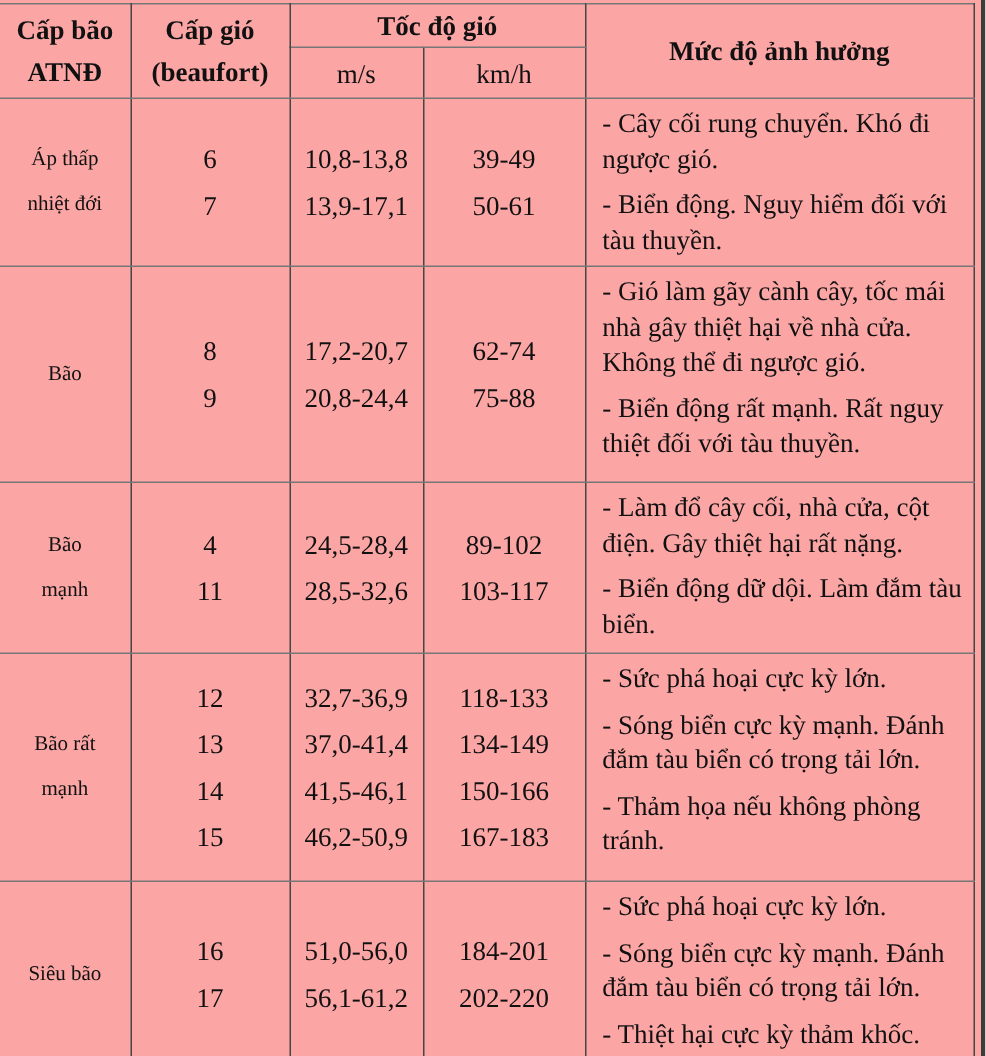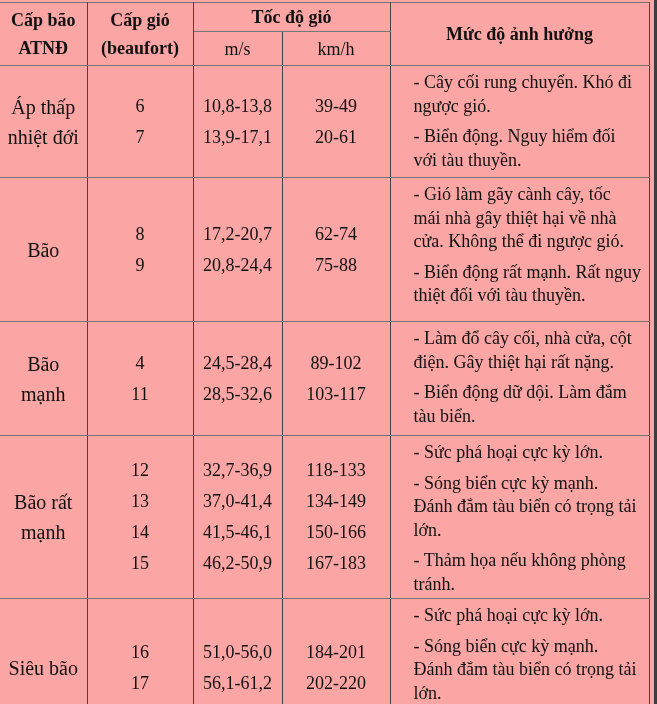--- a/index.html
+++ b/index.html
@@ -52,32 +52,32 @@
   td.cell-center {
     text-align: center;
     vertical-align: middle;
     font-size: 18px;
     white-space: pre-line;
     line-height: 31px;
   }
   td.cell-storm {
     text-align: center;
     vertical-align: middle;
-    font-size: 20px;
+    font-size: 14px;
     white-space: pre-line;
     line-height: 30px;
   }
   td.cell-impact {
     text-align: left;
     vertical-align: top;
     font-size: 18px;
     line-height: 23.5px;
     padding: 5px 7px 2px 7px;
   }
-  td.cell-impact p { margin: 0 0 7px 16px; }
+  td.cell-impact p { margin: 0 0 7px 4px; }
   td.cell-impact p:last-child { margin-bottom: 0; }
   .right-edge {
     position: absolute;
     top: 0;
     right: 0;
     width: 3px;
     height: 704px;
     background: #3c3c3c;
   }
 </style>
@@ -109,21 +109,21 @@
     </thead>
     <tbody>
       <tr class="row-1">
         <td class="cell-storm">Áp thấp
 nhiệt đới</td>
         <td class="cell-center">6
 7</td>
         <td class="cell-center">10,8-13,8
 13,9-17,1</td>
         <td class="cell-center">39-49
-20-61</td>
+50-61</td>
         <td class="cell-impact">
           <p>- Cây cối rung chuyển. Khó đi ngược gió.</p>
           <p>- Biển động. Nguy hiểm đối với tàu thuyền.</p>
         </td>
       </tr>
       <tr class="row-2">
         <td class="cell-storm">Bão</td>
         <td class="cell-center">8
 9</td>
         <td class="cell-center">17,2-20,7

